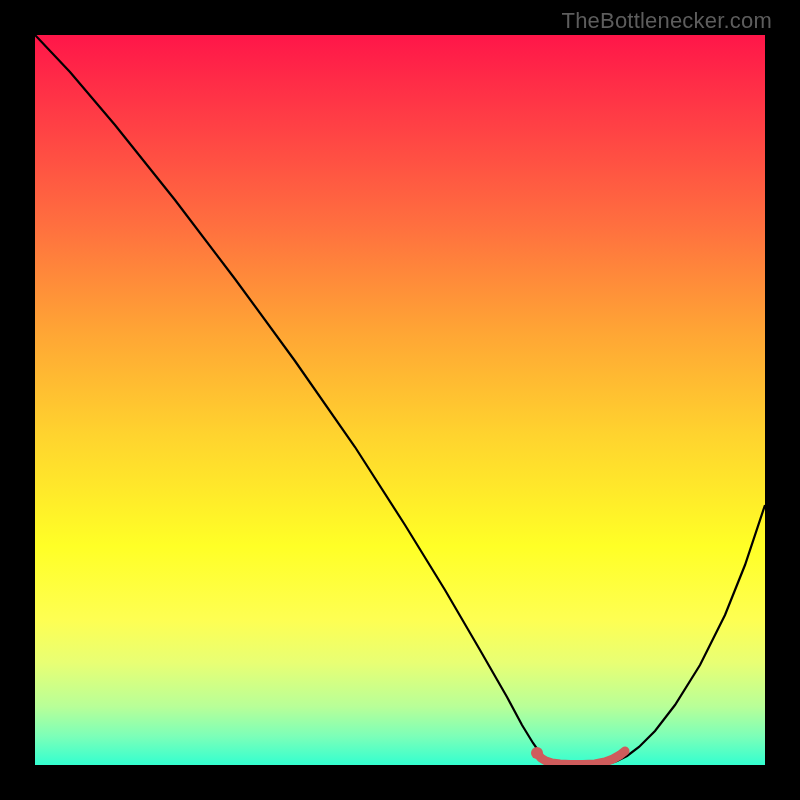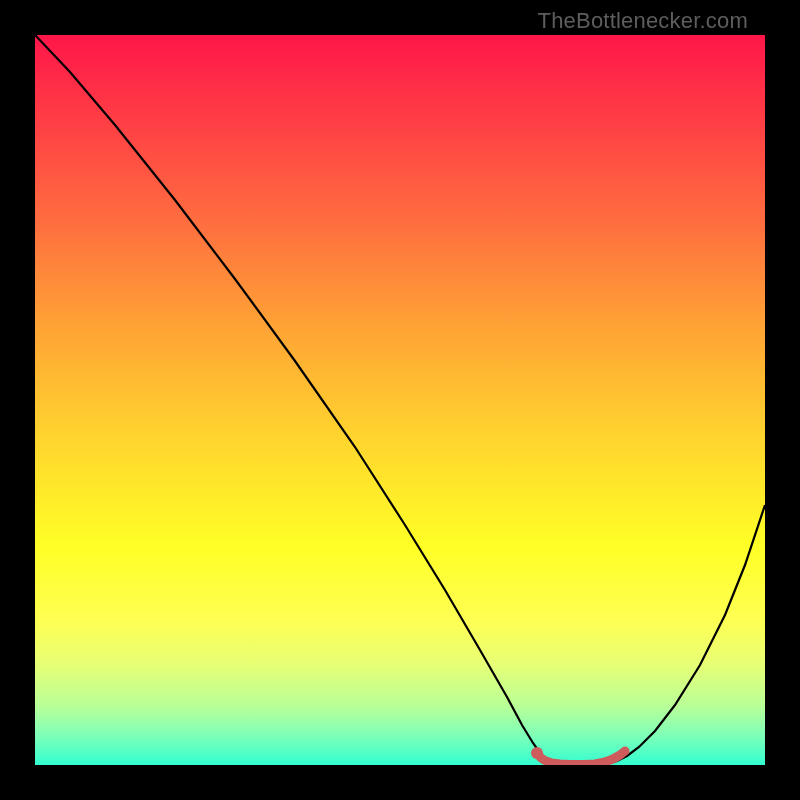--- a/index.html
+++ b/index.html
@@ -26,21 +26,21 @@
       #feff52 80%,
       #e8ff74 86%,
       #b8ff98 92%,
       #7dffb8 96%,
       #33ffd0 100%
     );
   }
   .watermark {
     position: absolute;
     top: 8px;
-    right: 52px;
+    right: 28px;
     color: #5d5d5d;
     font-family: Arial, Helvetica, sans-serif;
     font-size: 22px;
     letter-spacing: 0.2px;
   }
   .line-layer {
     position: absolute;
     left: 0; top: 0;
     width: 100%; height: 100%;
     pointer-events: none;

